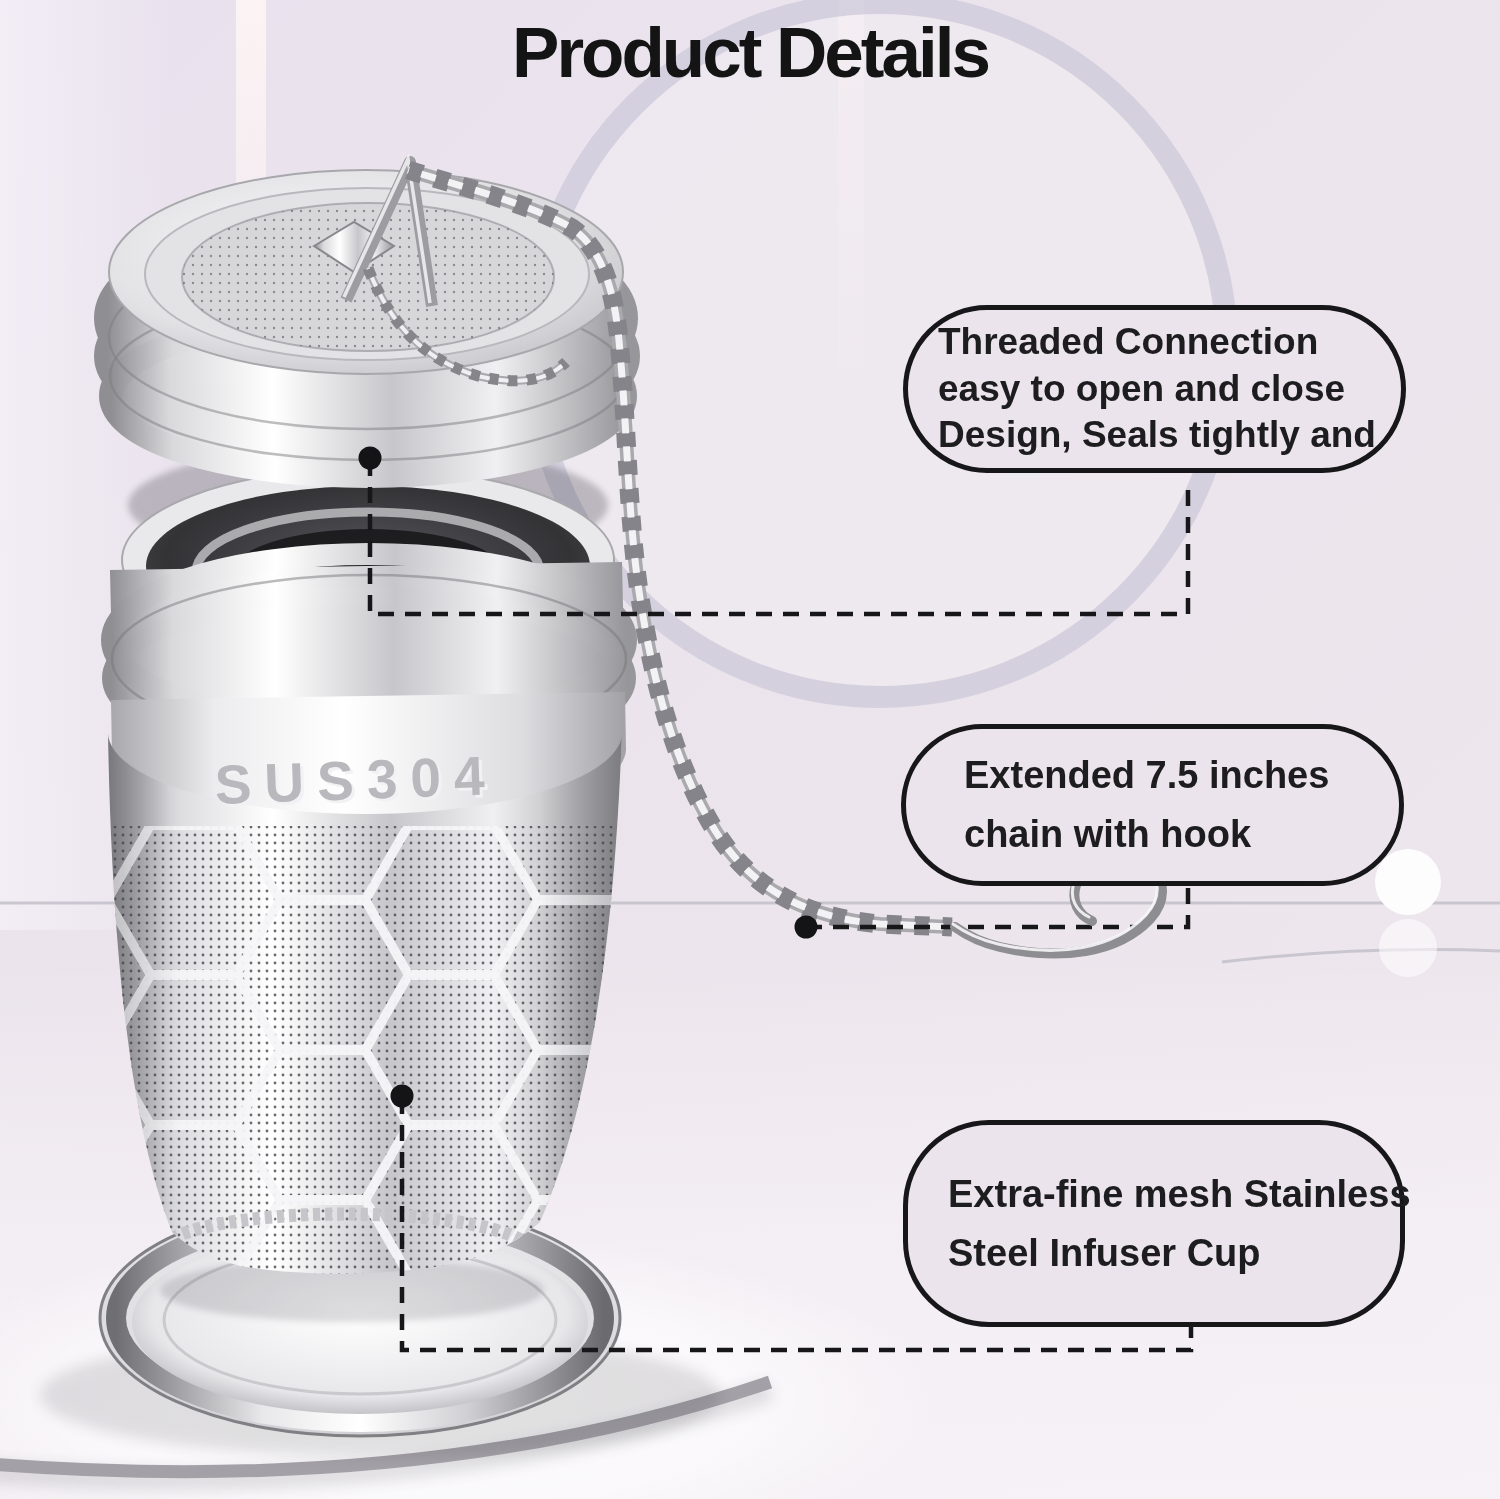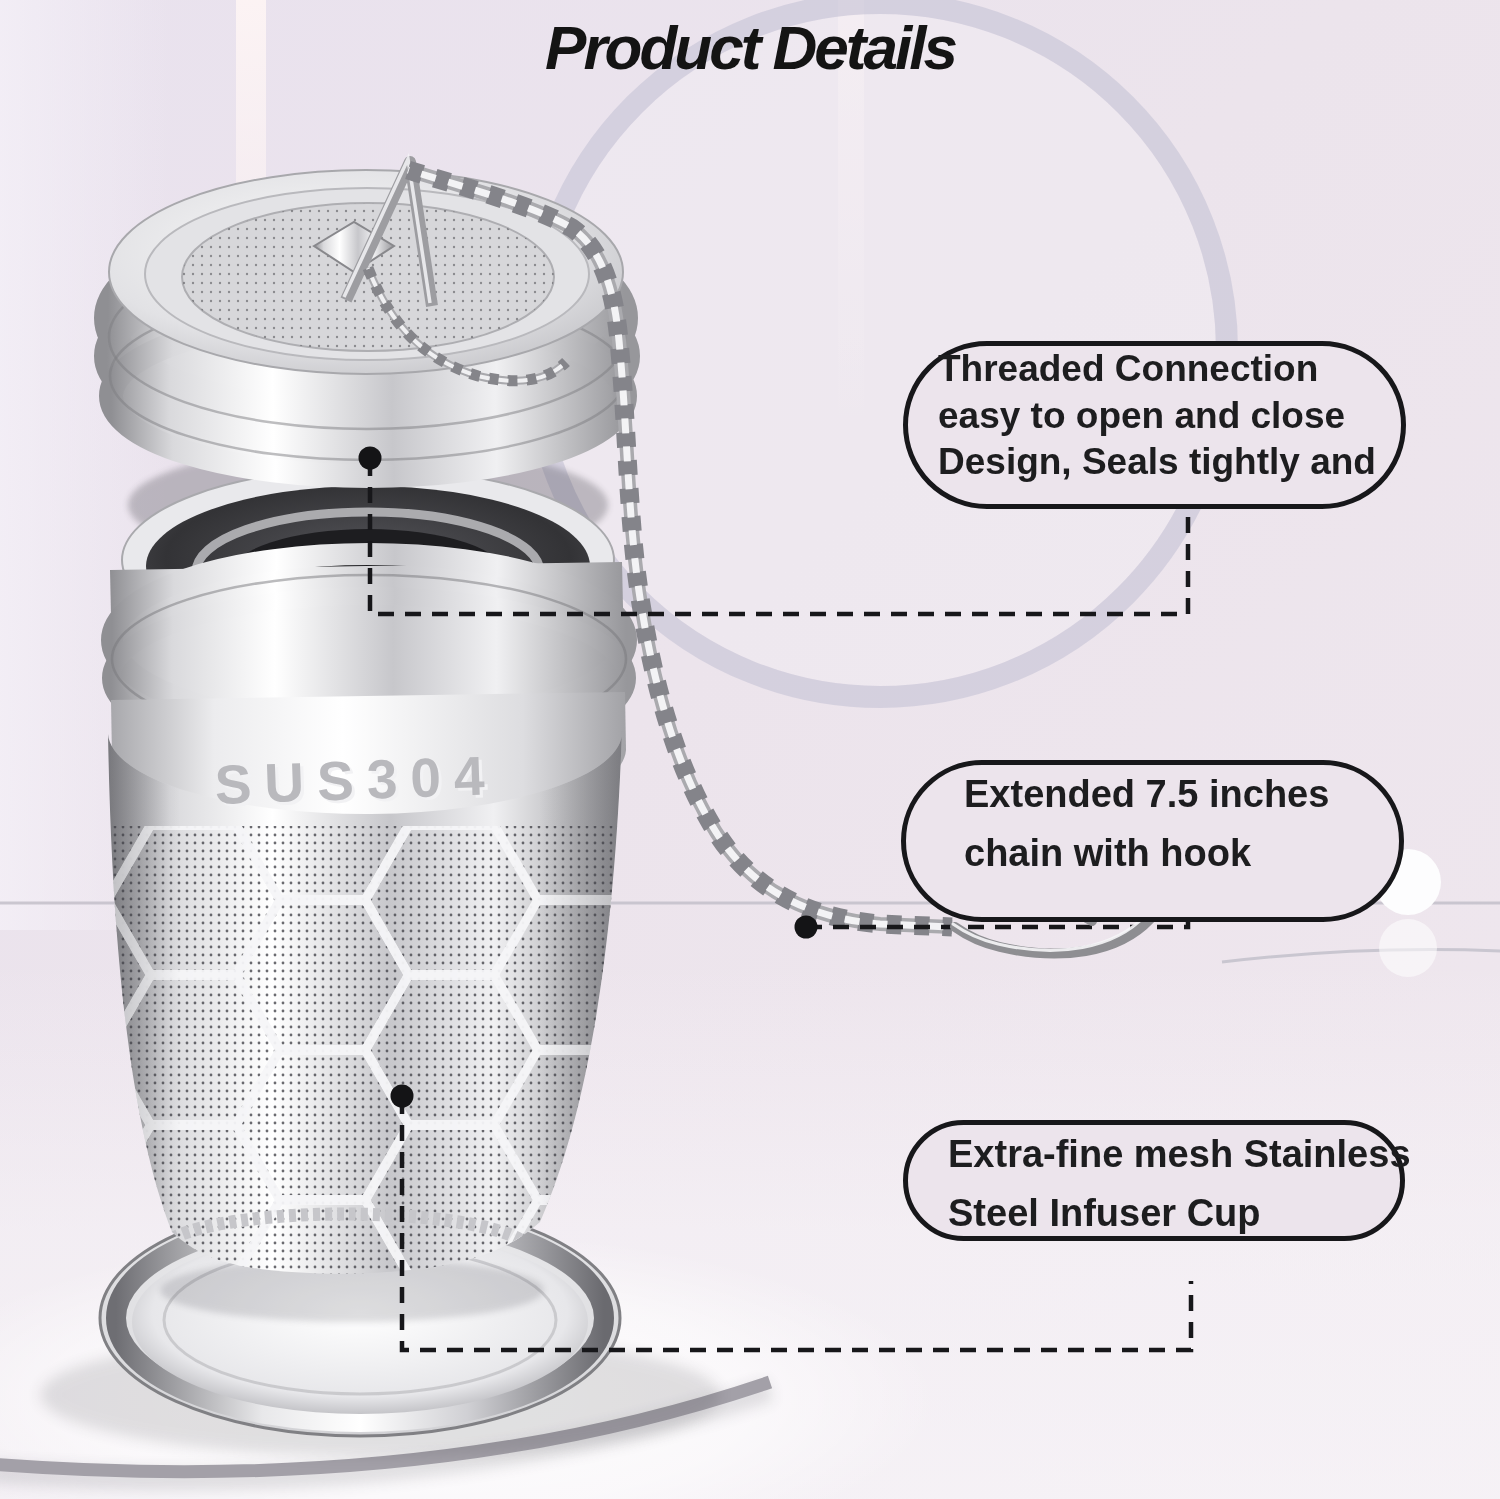--- a/index.html
+++ b/index.html
@@ -2,30 +2,30 @@
 <html><head>
 <meta charset="utf-8">
 <style>
   html,body{margin:0;padding:0;}
   body{width:1500px;height:1499px;overflow:hidden;background:#ebe3ec;
        font-family:"Liberation Sans",sans-serif;}
   .stage{position:relative;width:1500px;height:1499px;
          background:linear-gradient(135deg,#e9e2ee 0%,#ece4ec 45%,#efe7ee 100%);}
   svg.scene{position:absolute;left:0;top:0;}
   .title{position:absolute;top:12px;left:0;width:1500px;text-align:center;
-         font-size:62px;font-weight:700;color:#141414;letter-spacing:-3px;font-style:italic;}
+         font-size:71px;font-weight:700;color:#141414;letter-spacing:-3px;}
   .bubble{position:absolute;box-sizing:border-box;border:5px solid #17171a;
           border-radius:86px;background:#ece4ec;display:flex;flex-direction:column;
-          color:#1d1d1f;font-weight:700;margin-top:36px;}
+          justify-content:center;color:#1d1d1f;font-weight:700;}
   .bubble .ln{white-space:nowrap;}
   .bubble1{left:903px;top:305px;width:503px;height:168px;padding-left:30px;
            font-size:37px;line-height:1.26;}
   .bubble2{left:901px;top:724px;width:503px;height:162px;padding-left:58px;
            font-size:38px;line-height:1.55;}
-  .bubble3{left:903px;top:1084px;width:502px;height:121px;padding-left:40px;
+  .bubble3{left:903px;top:1120px;width:502px;height:207px;padding-left:40px;
            font-size:38px;line-height:1.55;}
 </style>
 </head>
 <body>
 
 <div class="stage">
 
   <svg class="scene" width="1500" height="1499" viewBox="0 0 1500 1499">
     <defs>
       <linearGradient id="metalH" x1="0" y1="0" x2="1" y2="0">

